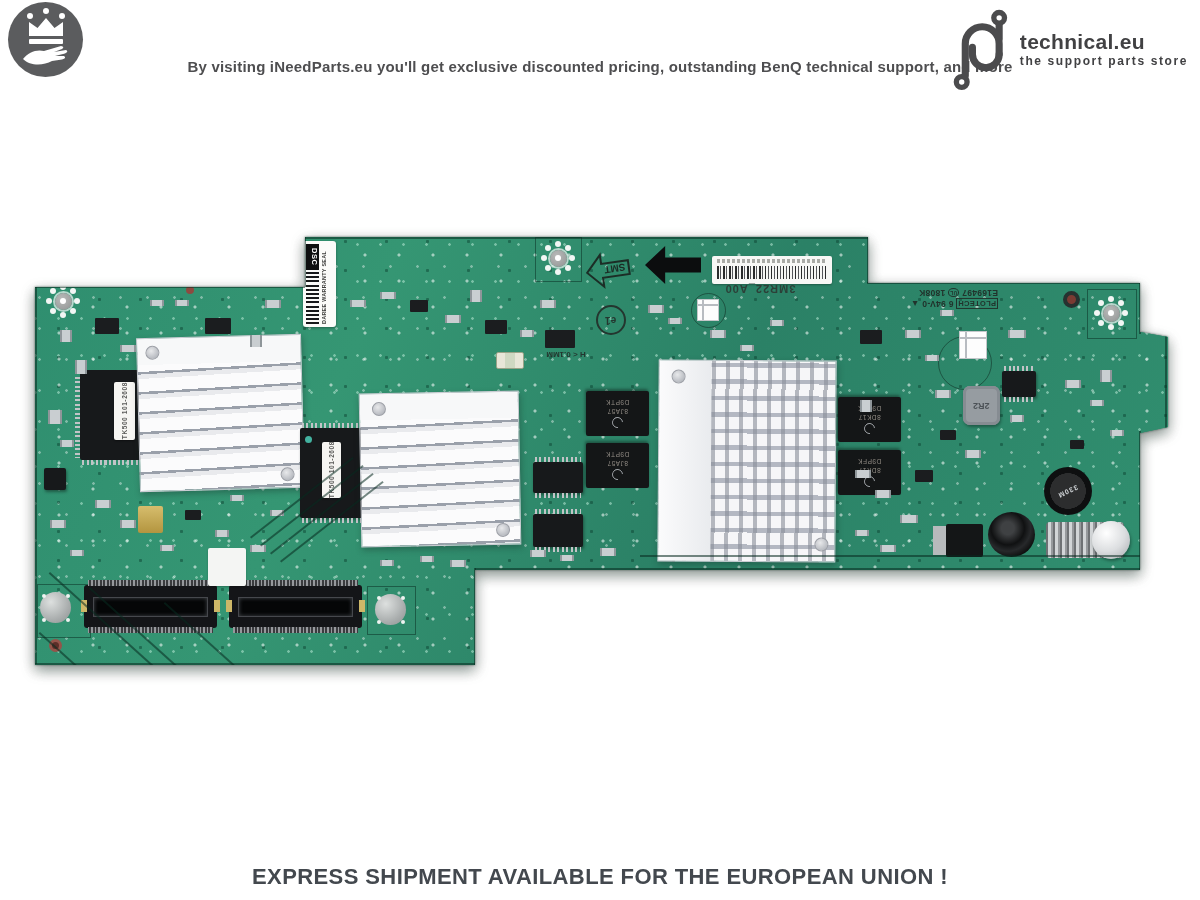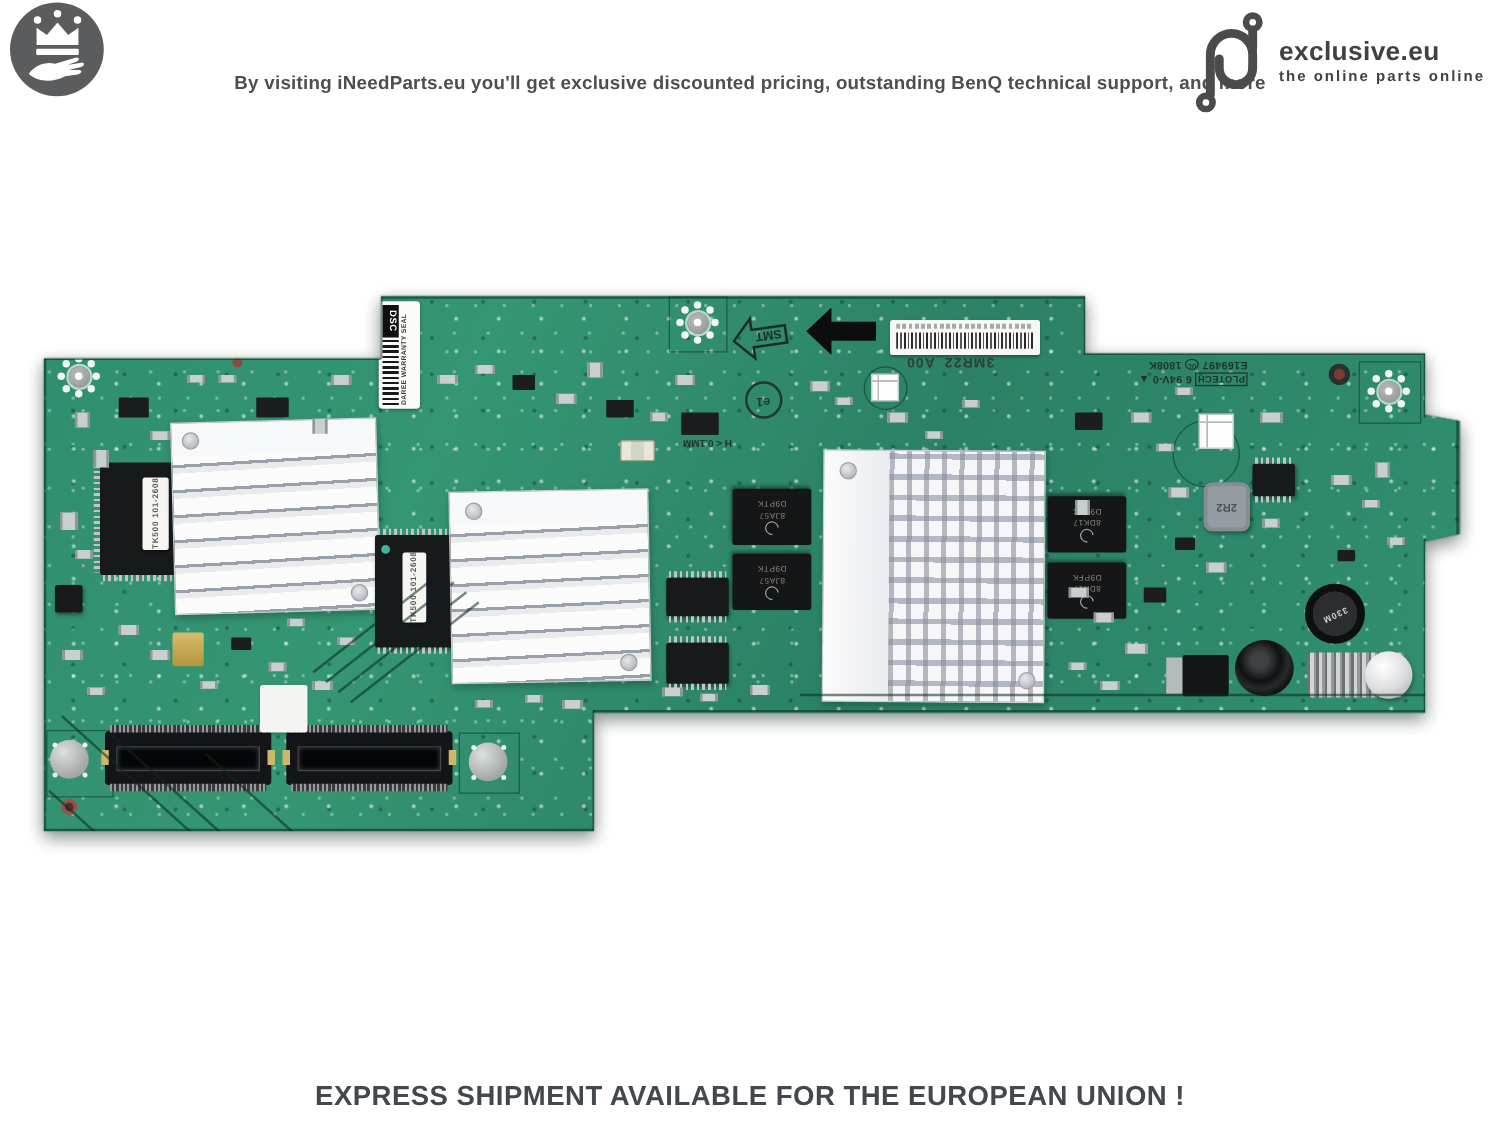--- a/index.html
+++ b/index.html
@@ -184,22 +184,22 @@
     <svg width="64" height="82" viewBox="0 0 70 92">
       <g fill="none" stroke="#4b4b4d" stroke-width="8" stroke-linecap="round">
         <circle cx="52" cy="11" r="6" stroke-width="6"></circle>
         <circle cx="10" cy="83" r="6" stroke-width="6"></circle>
         <path d="M52 19 V 34"></path>
         <path d="M14 76 V 40 a 19 19 0 0 1 38 0 V 52"></path>
         <path d="M52 52 a 15 15 0 0 1 -30 0 V 44"></path>
       </g>
     </svg>
     <div class="brand-text">
-      <span class="brand-name">exclusive.eu</span>
-      <span class="brand-sub">the online parts online</span>
+      <span class="brand-name">technical.eu</span>
+      <span class="brand-sub">the support parts store</span>
     </div>
   </div>
 </div>
 
 <div class="board-wrap">
 <div class="board" id="board">
 
   <div class="silkbox" style="left:500px;top:0;width:45px;height:43px;"></div>
   <div class="silkbox" style="left:1052px;top:52px;width:48px;height:48px;"></div>
   <div class="sun" style="left:10px;top:46px;"></div>

